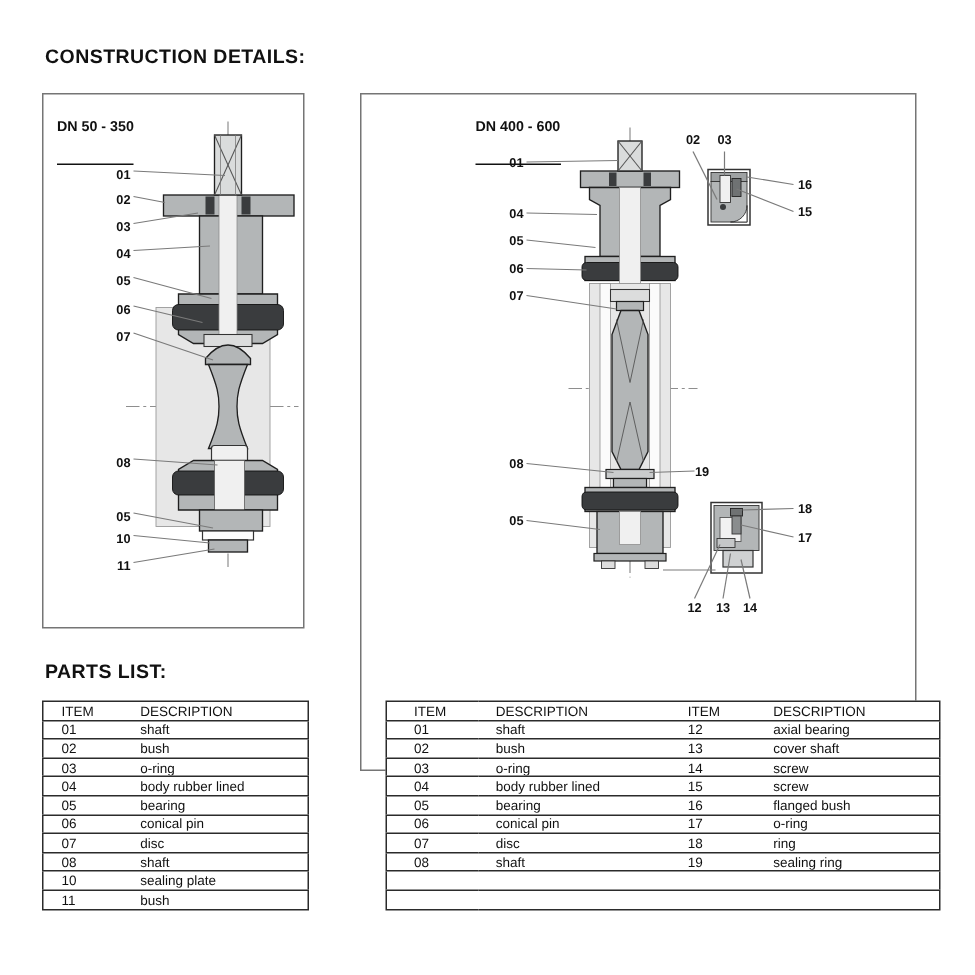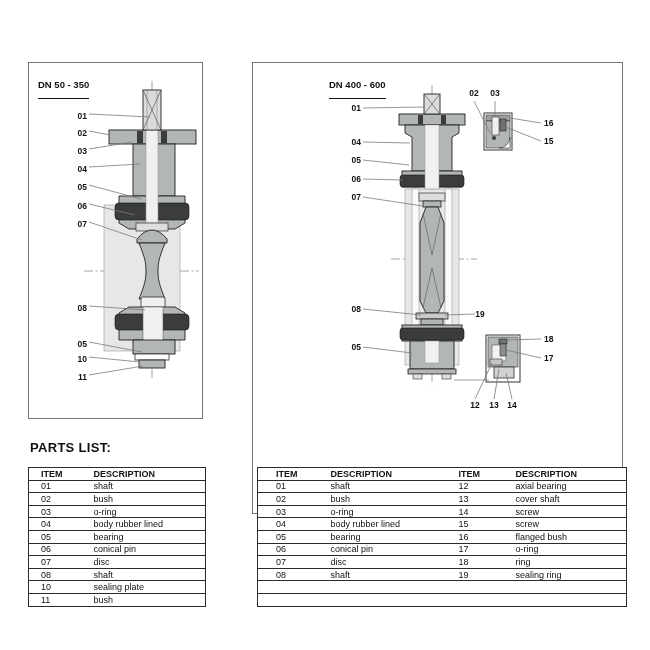--- a/index.html
+++ b/index.html
@@ -3,43 +3,44 @@
 <meta charset="utf-8">
 <style>
   * { margin:0; padding:0; box-sizing:border-box; }
   html,body { width:650px; height:650px; background:#ffffff; font-family:"Liberation Sans", sans-serif; }
   .page { position:relative; width:650px; height:650px; background:#fff; overflow:hidden; }
   .sec-title { position:absolute; font-weight:bold; font-size:13px; color:#111; letter-spacing:.3px; }
   #construction-title { left:30px; top:30px; }
   #parts-title { left:30px; top:440px; }
   .panel { position:absolute; border:1px solid #757575; background:#fff; }
   #panel-left  { left:28px; top:62px; width:175px; height:357px; }
-  #panel-right { left:252px; top:62px; width:371px; height:452px;text-align:center; }
-  .panel-label { position:absolute; font-weight:bold; font-size:9.5px; color:#111; border-bottom:1px solid #111; padding-bottom:8px; }
+  #panel-right { left:240px; top:62px; width:371px; height:452px;text-align:center; }
+  .panel-label { position:absolute; font-weight:bold; font-size:9.5px; color:#111; border-bottom:1px solid #111; padding-bottom:19px; }
   #panel-left .panel-label { left:9px; top:16px; }
   #panel-right .panel-label { left:76px; top:16px; }
   .panel svg { position:absolute; left:0; top:0; }
   svg text { font-family:"Liberation Sans", sans-serif; font-weight:bold; font-size:8.5px; fill:#111; }
   .parts-table { position:absolute; border-collapse:collapse; table-layout:fixed; font-size:9px; color:#111; background:#fff; border:1px solid #2b2b2b; }
   #table-left  { left:28px; top:467px; width:177px; }
   #table-right { left:257px; top:467px; width:369px; }
   .parts-table th, .parts-table td { border-top:1px solid #2b2b2b; border-bottom:1px solid #2b2b2b; text-align:left; height:12.6px; padding:0; vertical-align:middle; white-space:nowrap; overflow:hidden; font-weight:normal; }
-  .parts-table th { font-weight:bold;margin-top:24px; }
+  .parts-table th { font-weight:normal;margin-top:24px; }
   #table-left th:nth-child(1), #table-left td:nth-child(1) { padding-left:12px; }
   #table-left th:nth-child(2), #table-left td:nth-child(2) { padding-left:12px; }
   #table-right th:nth-child(1), #table-right td:nth-child(1) { padding-left:18px; }
   #table-right th:nth-child(2), #table-right td:nth-child(2) { padding-left:12px; }
   #table-right th:nth-child(3), #table-right td:nth-child(3) { padding-left:15px; }
   #table-right th:nth-child(4), #table-right td:nth-child(4) { padding-left:12px; }
 </style>
 </head>
 <body>
 
 <div class="page">
 
+  <div class="sec-title" id="construction-title">CONSTRUCTION DETAILS:</div>
 
   <div class="panel" id="panel-left">
     <div class="panel-label">DN 50 - 350</div>
     <svg width="173" height="355" viewBox="0 0 173 355">
 
       <g stroke="#8e8e8e" stroke-width="0.8" stroke-dasharray="9 2.5 2 2.5">
         <line x1="123" y1="18" x2="123" y2="316"></line>
         <line x1="55" y1="208" x2="170" y2="208"></line>
       </g>
 

